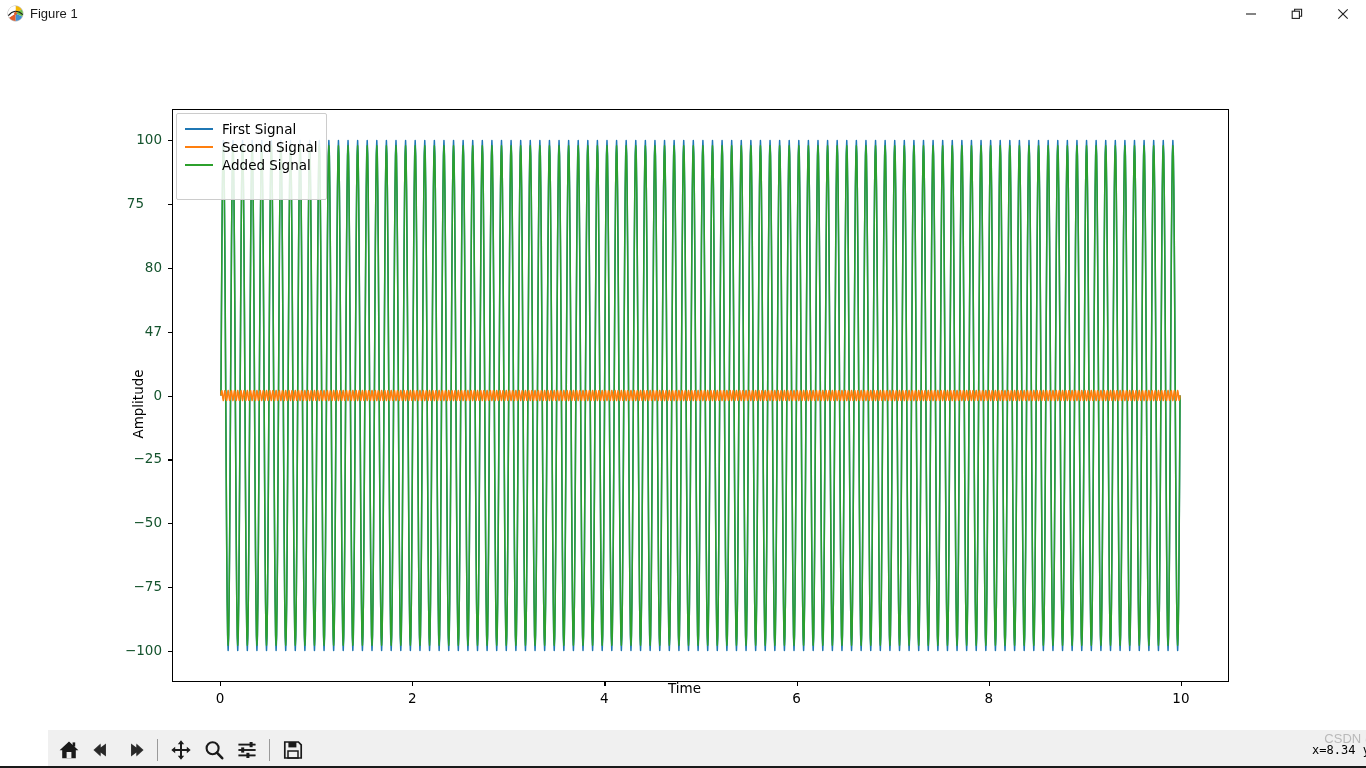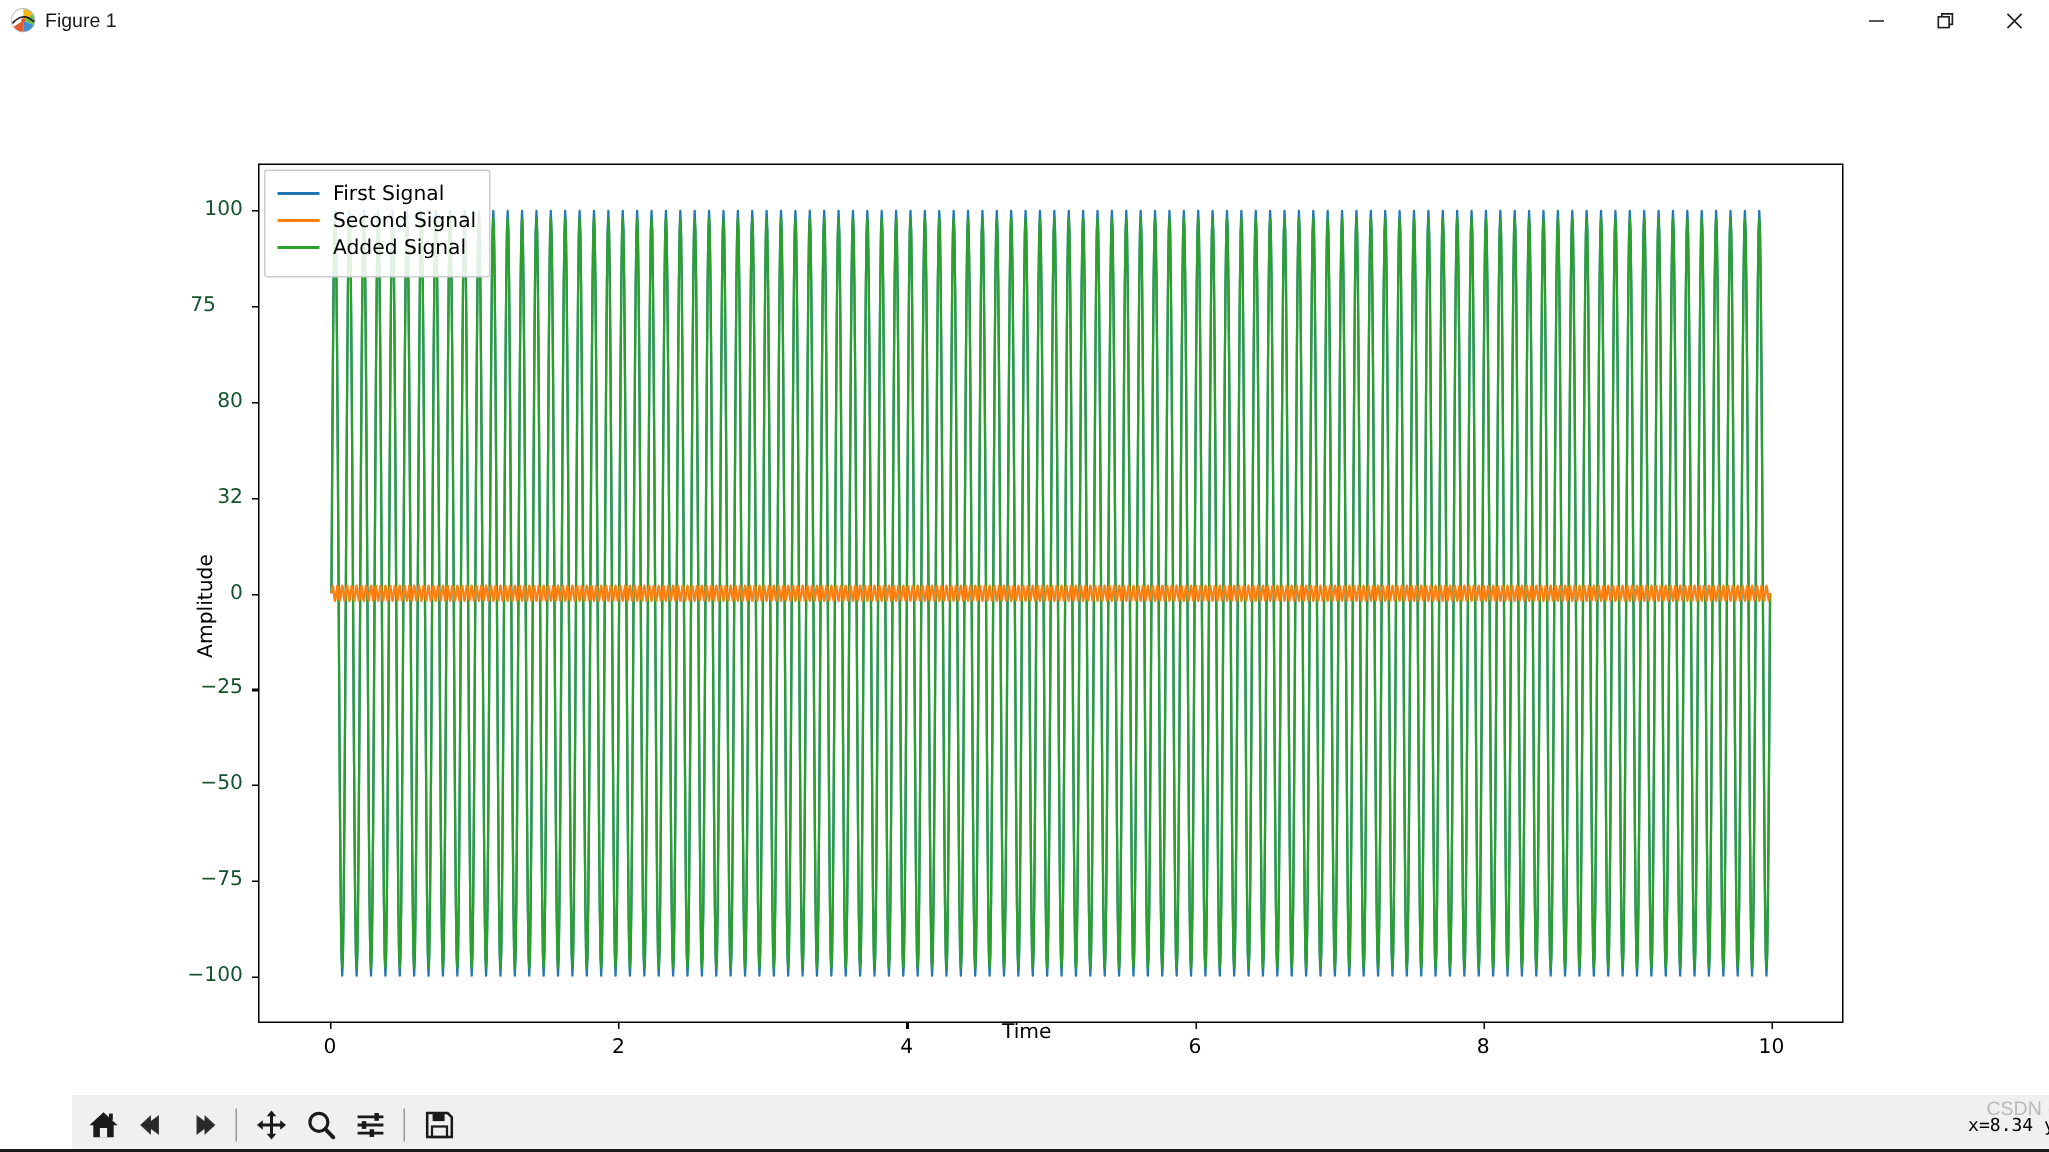--- a/index.html
+++ b/index.html
@@ -133,21 +133,21 @@
   }
   
   #xlabel span { position: relative; left: -17px; }
 
   
   #legend {
     position: absolute;
     left: 176px;
     top: 85px;   
     width: 151px;
-    height: 72px;
+    height: 87px;
     background: rgba(255,255,255,0.86);
     border: 1px solid #cccccc;
     border-radius: 2px;
     box-sizing: border-box;
     padding: 6px 8px 6px 8px;
     z-index: 5;
   }
   .legend-row {
     display: flex;
     align-items: center;
@@ -289,21 +289,21 @@
         <div class="ytick" style="top: 614.304px; left: 102px; width: 60px;">−100</div>
         <div class="ytick-mark" style="top: 623.304px; left: 168px;"></div>
         <div class="ytick" style="top: 550.353px; left: 102px; width: 60px;">−75</div>
         <div class="ytick-mark" style="top: 559.353px; left: 168px;"></div>
         <div class="ytick" style="top: 486.402px; left: 102px; width: 60px;">−50</div>
         <div class="ytick-mark" style="top: 495.402px; left: 168px;"></div>
         <div class="ytick" style="top: 422.451px; left: 102px; width: 60px;">−25</div>
         <div class="ytick-mark" style="top: 431.451px; left: 168px;"></div>
         <div class="ytick" style="top: 358.5px; left: 102px; width: 60px;">0</div>
         <div class="ytick-mark" style="top: 367.5px; left: 168px;"></div>
-        <div class="ytick" style="top: 294.549px; left: 102px; width: 60px;">32</div>
+        <div class="ytick" style="top: 294.549px; left: 102px; width: 60px;">47</div>
         <div class="ytick-mark" style="top: 303.549px; left: 168px;"></div>
         <div class="ytick" style="top: 230.598px; left: 102px; width: 60px;">80</div>
         <div class="ytick-mark" style="top: 239.598px; left: 168px;"></div>
         <div class="ytick" style="top: 166.647px; left: 84px; width: 60px;">75</div>
         <div class="ytick-mark" style="top: 175.647px; left: 168px;"></div>
         <div class="ytick" style="top: 102.696px; left: 102px; width: 60px;">100</div>
         <div class="ytick-mark" style="top: 111.696px; left: 168px;"></div>
       </div>
 
     <div id="xticks-host">

